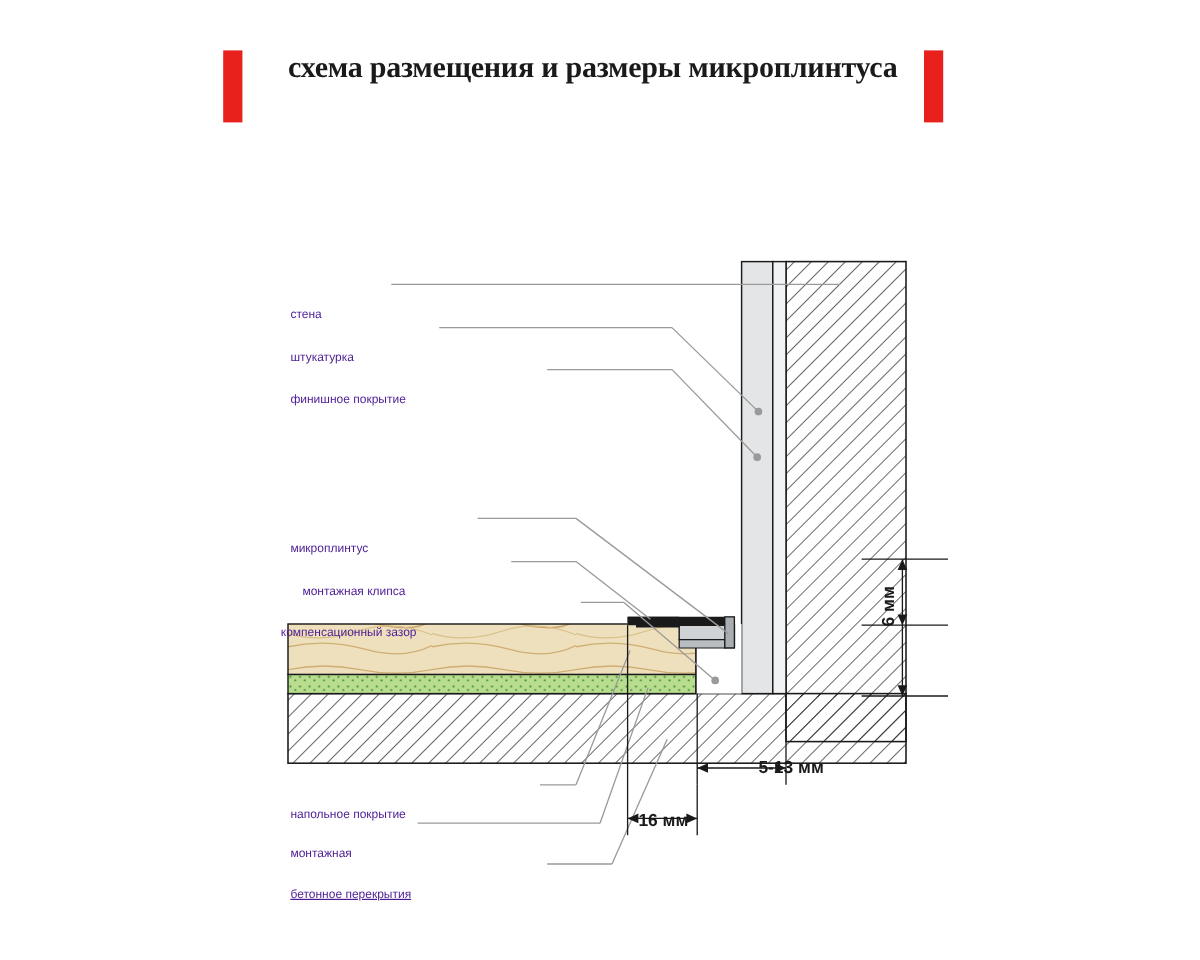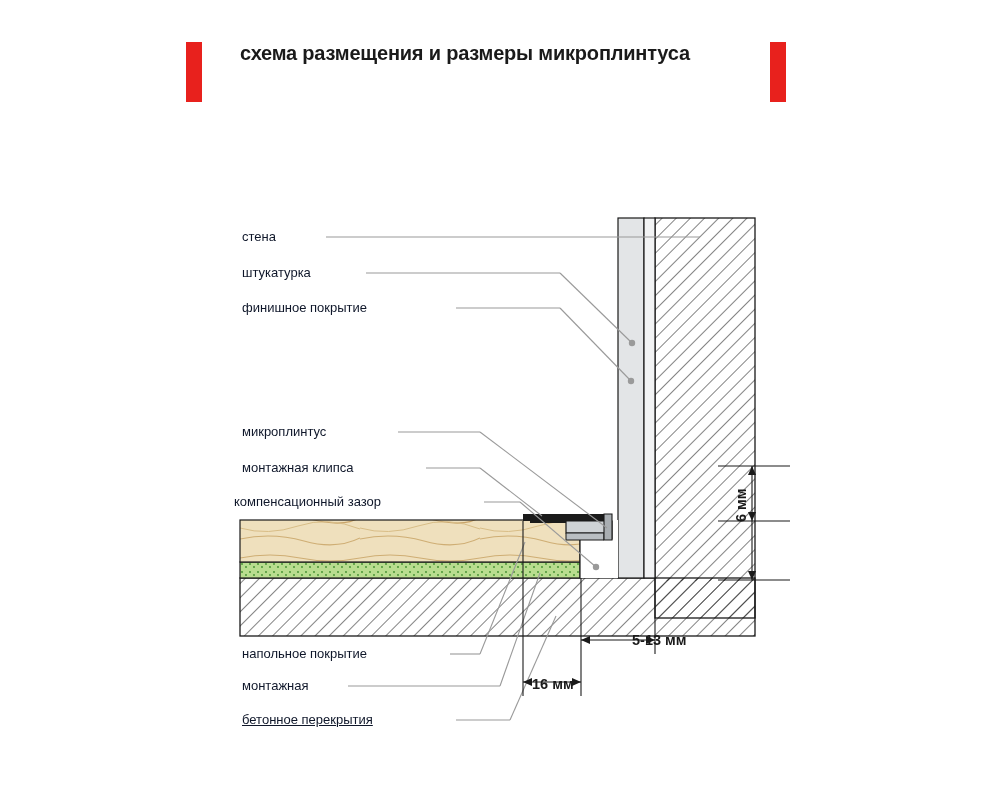--- a/index.html
+++ b/index.html
@@ -37,46 +37,48 @@
   .bar-right {
     left: 770px;
     top: 42px;
     height: 60px;
   }
   .title {
     position: absolute;
     left: 240px;
     top: 40px;
     width: 520px;
-    font-size: 20px;
+    font-size: 25px;
     font-weight: bold;
     line-height: 1.32;
     letter-spacing: -0.2px;
     color: #1a1a1a;
+    font-family: Liberation Serif, serif;
   }
 
   
   .stage {
     position: absolute;
     left: 0;
     top: 130px;
     width: 1000px;
     height: 670px;
   }
   .stage svg {
     display: block;
   }
 
   
   .label {
     position: absolute;
-    font-size: 13px;
-    color: #0f172a;
+    font-size: 10px;
+    color: #4c1d95;
     white-space: nowrap;
     line-height: 1;
+    margin-top: 28px;
   }
   .dim-label {
     position: absolute;
     font-size: 14.5px;
     font-weight: bold;
     color: #1a1a1a;
     white-space: nowrap;
     line-height: 1;
   }
   .dim-vert {
@@ -222,21 +224,21 @@
       <path d="M523 552 l9 -4 l0 8 Z" fill="#1a1a1a" stroke="none"></path>
       <path d="M581 552 l-9 -4 l0 8 Z" fill="#1a1a1a" stroke="none"></path>
     </g>
   </svg>
 
   <div class="label" style="left:242px; top:100px;">стена</div>
   <div class="label" style="left:242px; top:136px;">штукатурка</div>
   <div class="label" style="left:242px; top:171px;text-align:center;">финишное покрытие</div>
 
   <div class="label" style="left:242px; top:295px;">микроплинтус</div>
-  <div class="label" style="left:242px; top:331px;">монтажная клипса</div>
+  <div class="label" style="left:252px; top:331px;">монтажная клипса</div>
   <div class="label" style="left:234px; top:365px;">компенсационный зазор</div>
 
   <div class="label" style="left:242px; top:517px;text-align:center;">напольное покрытие</div>
   <div class="label" style="left:242px; top:549px;">монтажная</div>
   <div class="label" style="left:242px; top:583px;text-decoration:underline;">бетонное перекрытия</div>
 
   <div class="dim-label dim-vert" style="left:734px; top:392px;">6 мм</div>
   <div class="dim-label" style="left:632px; top:503px;">5-13 мм</div>
   <div class="dim-label" style="left:532px; top:547px;">16 мм</div>
 

